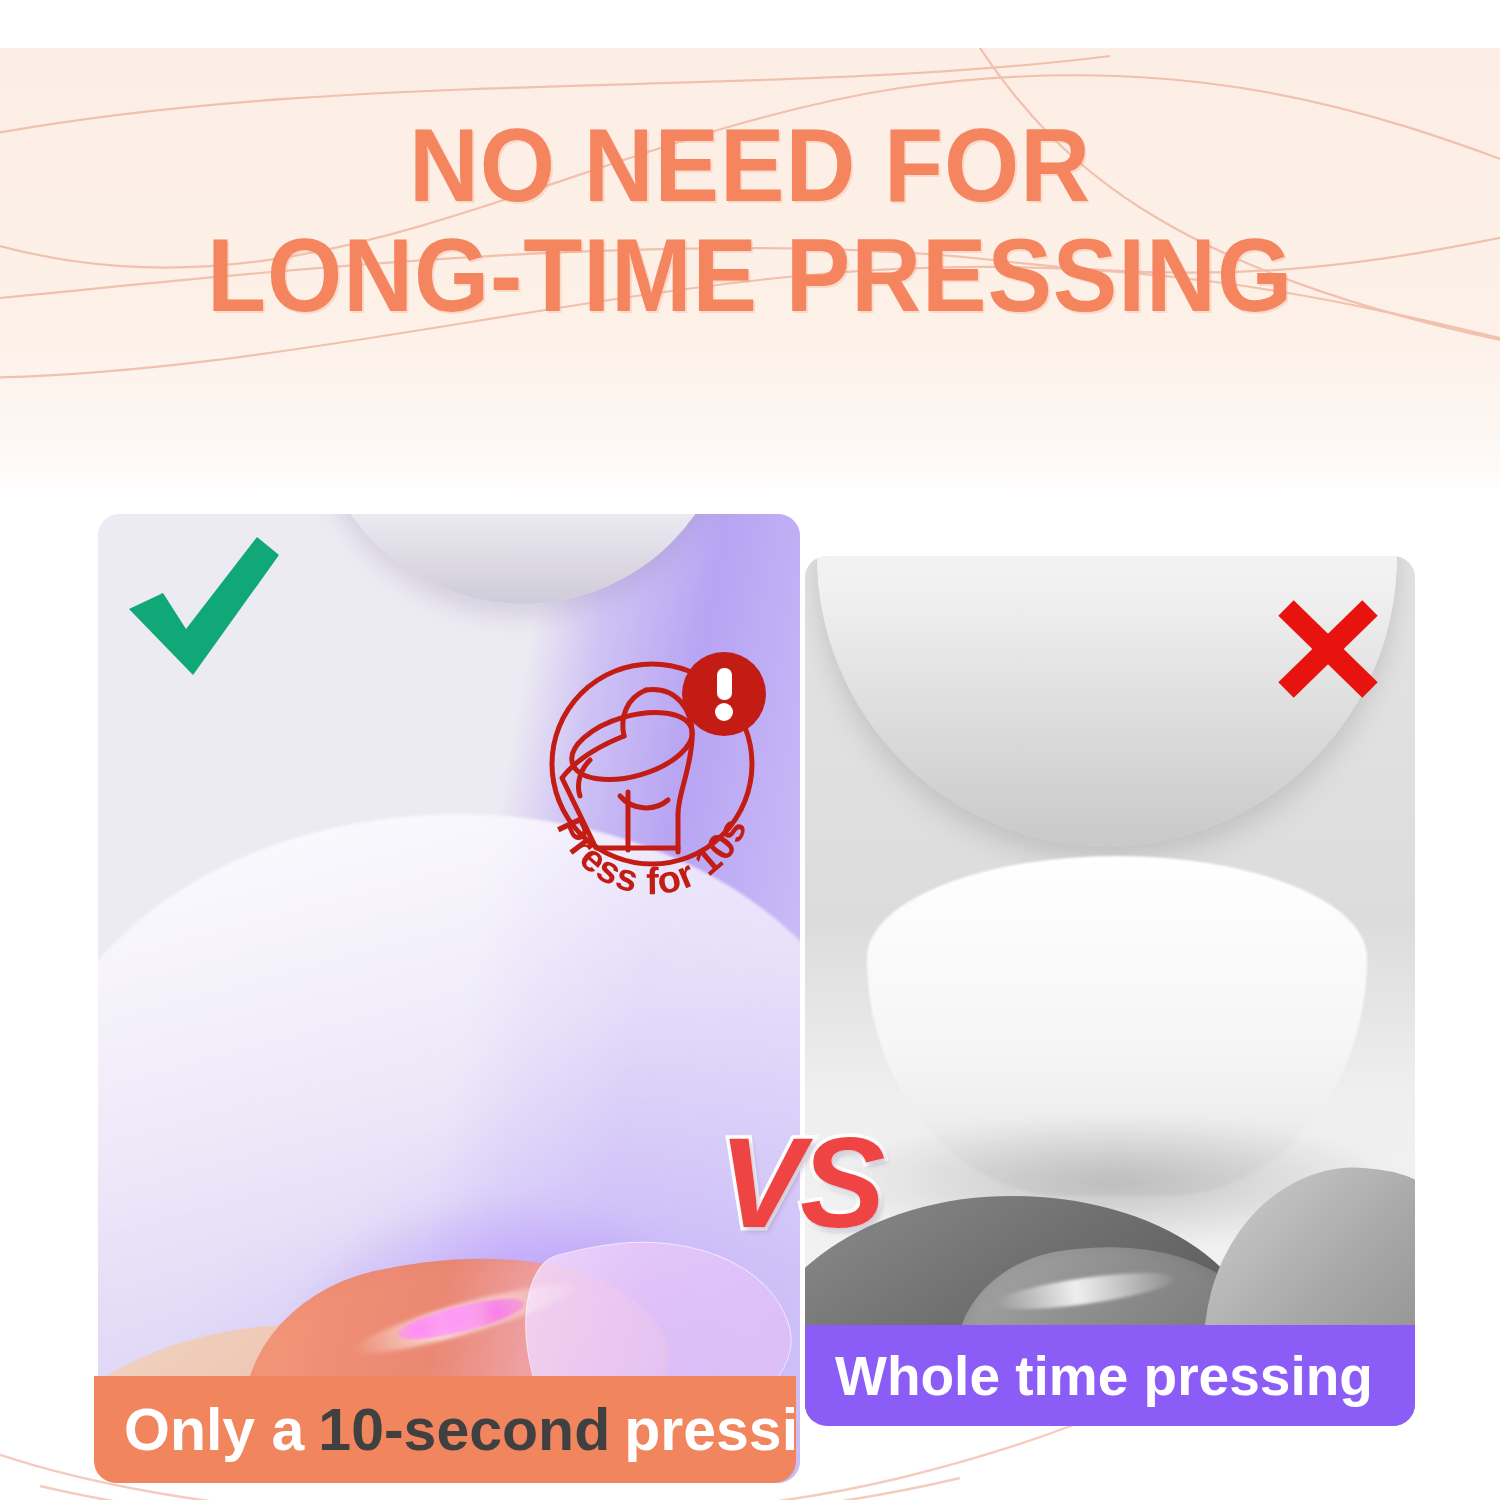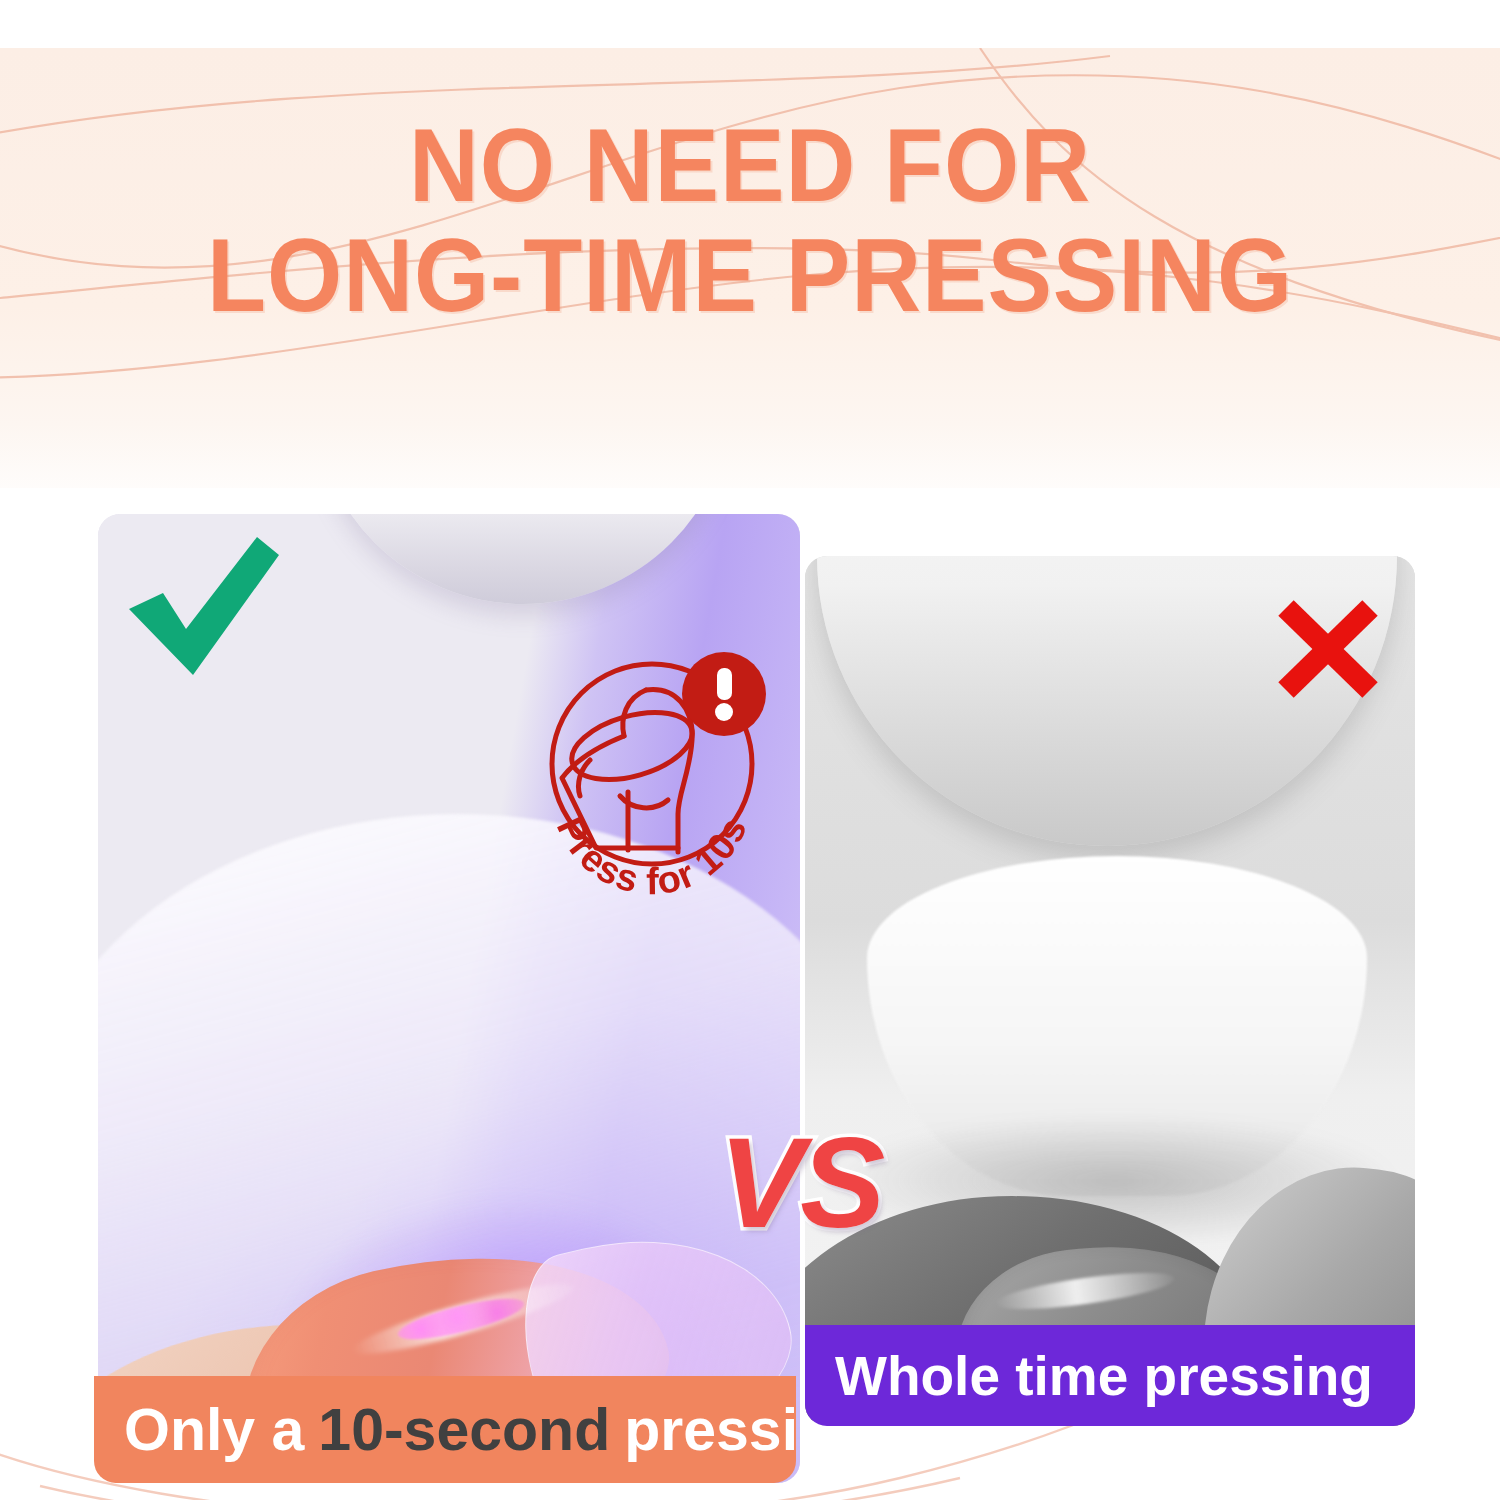--- a/index.html
+++ b/index.html
@@ -354,21 +354,21 @@
   }
   .caption-good .hl {
     color: #404040;
     margin: 0 14px;
   }
   .caption-bad {
     left: 805px;
     top: 1277px;
     width: 610px;
     height: 101px;
-    background: #6d28d9;
+    background: #8b5cf6;
     border-radius: 0 0 22px 22px;
     padding-left: 30px;
     box-sizing: border-box;
     font-size: 55px;
     color: #ffffff;
   }
 </style>
 </head>
 <body>
 

